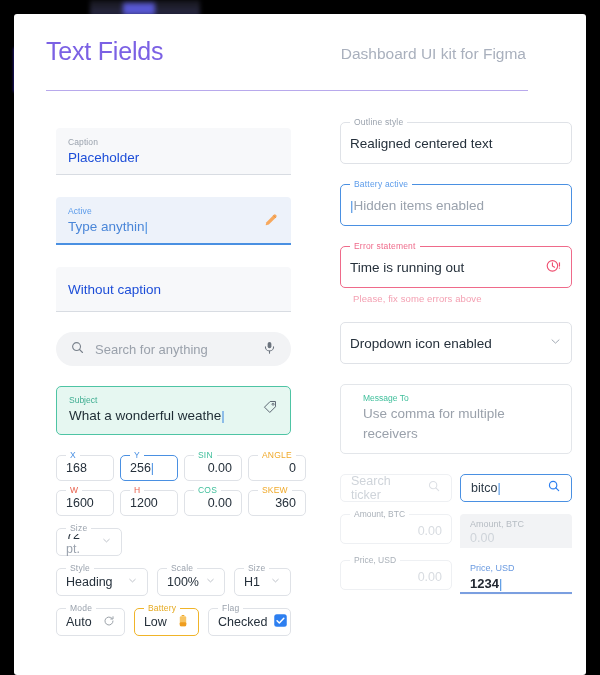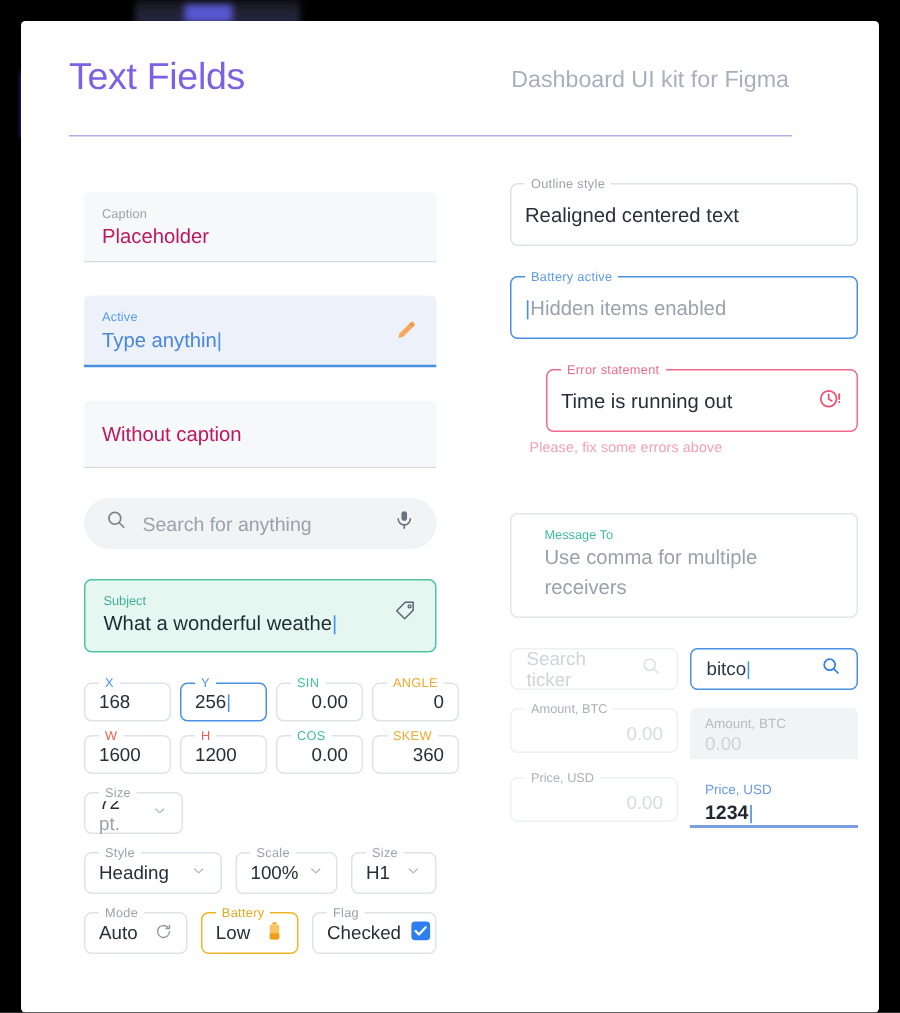--- a/index.html
+++ b/index.html
@@ -95,21 +95,21 @@
     border-bottom: 1px solid #d8dce2;
   }
   .filled .flabel {
     font-size: 8.5px;
     color: #9aa2ad;
     line-height: 12px;
     letter-spacing: .1px;
   }
   .filled .fvalue {
     font-size: 13.5px;
-    color: #be185d;
+    color: #1d4ed8;
     line-height: 20px;
   }
   .filled.no-cap { padding-top: 13px; padding-bottom: 11px; }
 
   .filled.active-blue {
     background: #edf2fa;
     border-bottom: 2px solid #4a90e2;
   }
   .filled.active-blue .flabel { color: #5b9bea; }
   .filled.active-blue .fvalue { color: #4a86d8; }
@@ -169,21 +169,21 @@
     font-size: 13px;
     color: #25303b;
     width: 100%;
     padding: 0 9px;
   }
 
   .nf.blue          { border-color: #4a90e2; border-width: 1px; }
   .nf.blue > .nf-legend { color: #5b9bea; }
   .nf.amber         { border-color: #f0b429; }
   .nf.amber > .nf-legend { color: #e5a91f; }
-  .nf.pink          { border-color: #ef6a8a; margin-left: 24px; }
+  .nf.pink          { border-color: #ef6a8a; }
   .nf.pink > .nf-legend { color: #ef6a8a; }
 
   
   .numgrid {
     display: grid;
     grid-template-columns: 58px 58px 58px 58px;
     gap: 9px 6px;
   }
   .numgrid .nf { height: 26px; }
   .numgrid .nf > .nf-val { font-size: 12.5px; }
@@ -500,20 +500,28 @@
               <path d="M20.4 8.2v4.6" stroke="#ef4f70" stroke-width="1.7" stroke-linecap="round"></path>
               <circle cx="20.4" cy="15.6" r=".95" fill="#ef4f70"></circle>
             </svg>
         </span>
       </span>
     </div>
     <div class="helper">Please, fix some errors above</div>
 
     <div class="gap-c"></div>
 
+    <div class="nf tall">
+      <span class="nf-val" style="display:flex;align-items:center;justify-content:space-between">
+        <span>Dropdown icon enabled</span>
+        <span><svg width="13" height="13" viewBox="0 0 24 24">
+              <path d="M5.5 9l6.5 6 6.5-6" stroke="#9aa2ad" stroke-width="1.7" fill="none" stroke-linecap="round"></path>
+            </svg></span>
+      </span>
+    </div>
 
     <div class="gap-b"></div>
 
     <div class="capbox">
       <div class="flabel">Message To</div>
       <div class="fvalue">Use comma for multiple receivers</div>
     </div>
 
     <div class="gap-b"></div>
 

